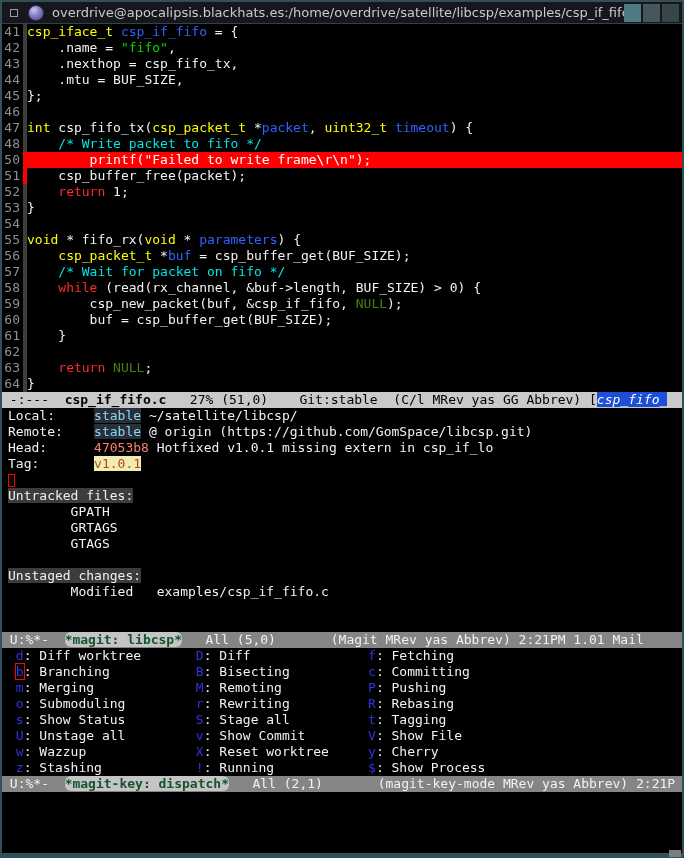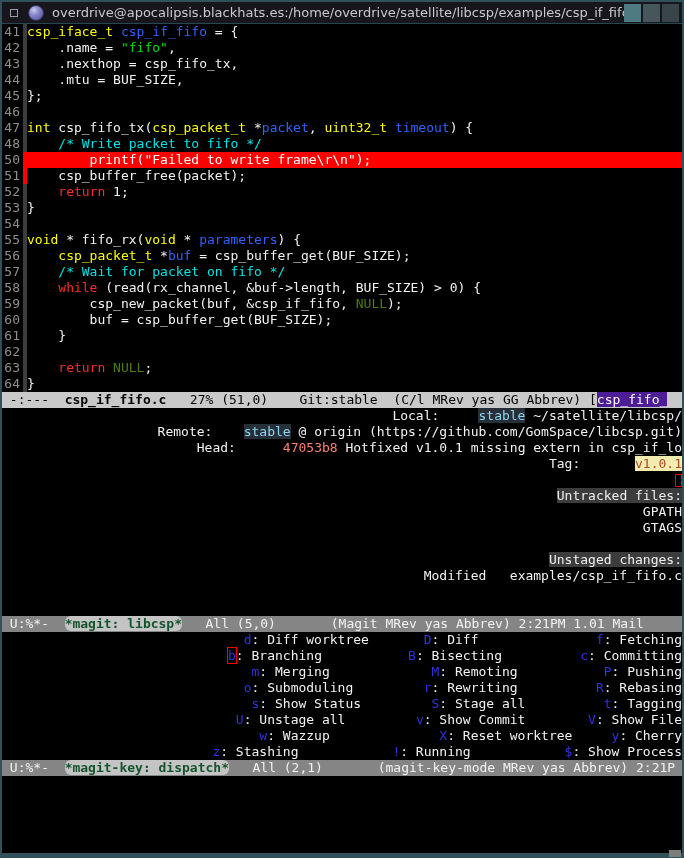--- a/index.html
+++ b/index.html
@@ -41,26 +41,26 @@
   .tok-st { color:#00dd00; }
   .tok-vr { color:#2f62ff; }
   .tok-cm { color:#00e5e5; }
   .tok-pl { color:#f2f2f2; }
   .tok-ct { color:#4d7c0f; }
 
   
   .modeline { height:16px; line-height:16px; font-size:13px; white-space:pre; overflow:hidden; flex:none; }
   .ml-active { background:#c9c9c9; color:#000; }
   .ml-active .ml-name { font-weight:bold; }
-  .ml-which { background:#4c1d95; color:#fff; }
+  .ml-which { background:#1d4ed8; color:#fff;font-style:italic; }
   .ml-inactive { background:#858585; color:#f2f2f2; }
   .ml-inactive .ml-name { background:#c4c4c4; color:#14532d; font-weight:bold;border-radius:6px; }
 
   
-  .text-buffer { flex:none;text-align:right; }
+  .text-buffer { flex:none; }
   .tl { height:16px; line-height:16px; font-size:13px; white-space:pre; color:#f2f2f2; padding-left:6px; }
   .tok-br { color:#8fd4f0; background:#273038; }
   .tok-hs { color:#fa8072; }
   .tok-tg { color:#a84a2a; background:#f2ecae; }
   .tok-hd { color:#f0f0f0; background:#3c3c3c; }
   .tok-cur { display:inline-block; width:7px; height:13px; border:1px solid #ff0000; vertical-align:middle; }
   .tok-ttl { color:#ff3b3b; }
   .tok-ky { color:#3232e0; }
   .tok-cky { color:#3232e0; outline:1px solid #ff0000; }
 
@@ -112,20 +112,21 @@
   <div class="modeline ml-active"><span class="ml-prefix"> -:---  </span><span class="ml-name">csp_if_fifo.c</span><span>   27% (51,0)    Git:stable  (C/l MRev yas GG Abbrev) [</span><span class="ml-which">csp_fifo_</span></div>
 
   <div class="text-buffer" id="status-lines">
       <div class="tl"><span class="tok-pl">Local:     </span><span class="tok-br">stable</span><span class="tok-pl"> ~/satellite/libcsp/</span></div>
       <div class="tl"><span class="tok-pl">Remote:    </span><span class="tok-br">stable</span><span class="tok-pl"> @ origin (https://github.com/GomSpace/libcsp.git)</span></div>
       <div class="tl"><span class="tok-pl">Head:      </span><span class="tok-hs">47053b8</span><span class="tok-pl"> Hotfixed v1.0.1 missing extern in csp_if_lo</span></div>
       <div class="tl"><span class="tok-pl">Tag:       </span><span class="tok-tg">v1.0.1</span></div>
       <div class="tl"><span class="tok-cur"> </span></div>
       <div class="tl"><span class="tok-hd">Untracked files:</span></div>
       <div class="tl"><span class="tok-pl">        GPATH</span></div>
+      <div class="tl"><span class="tok-pl">        GRTAGS</span></div>
       <div class="tl"><span class="tok-pl">        GTAGS</span></div>
       <div class="tl"></div>
       <div class="tl"><span class="tok-hd">Unstaged changes:</span></div>
       <div class="tl"><span class="tok-pl">        Modified   examples/csp_if_fifo.c</span></div>
       <div class="tl"></div>
       <div class="tl"></div>
     </div>
 
   <div class="modeline ml-inactive"><span> U:%*-  </span><span class="ml-name">*magit: libcsp*</span><span>   All (5,0)       (Magit MRev yas Abbrev) 2:21PM 1.01 Mail</span></div>
 

